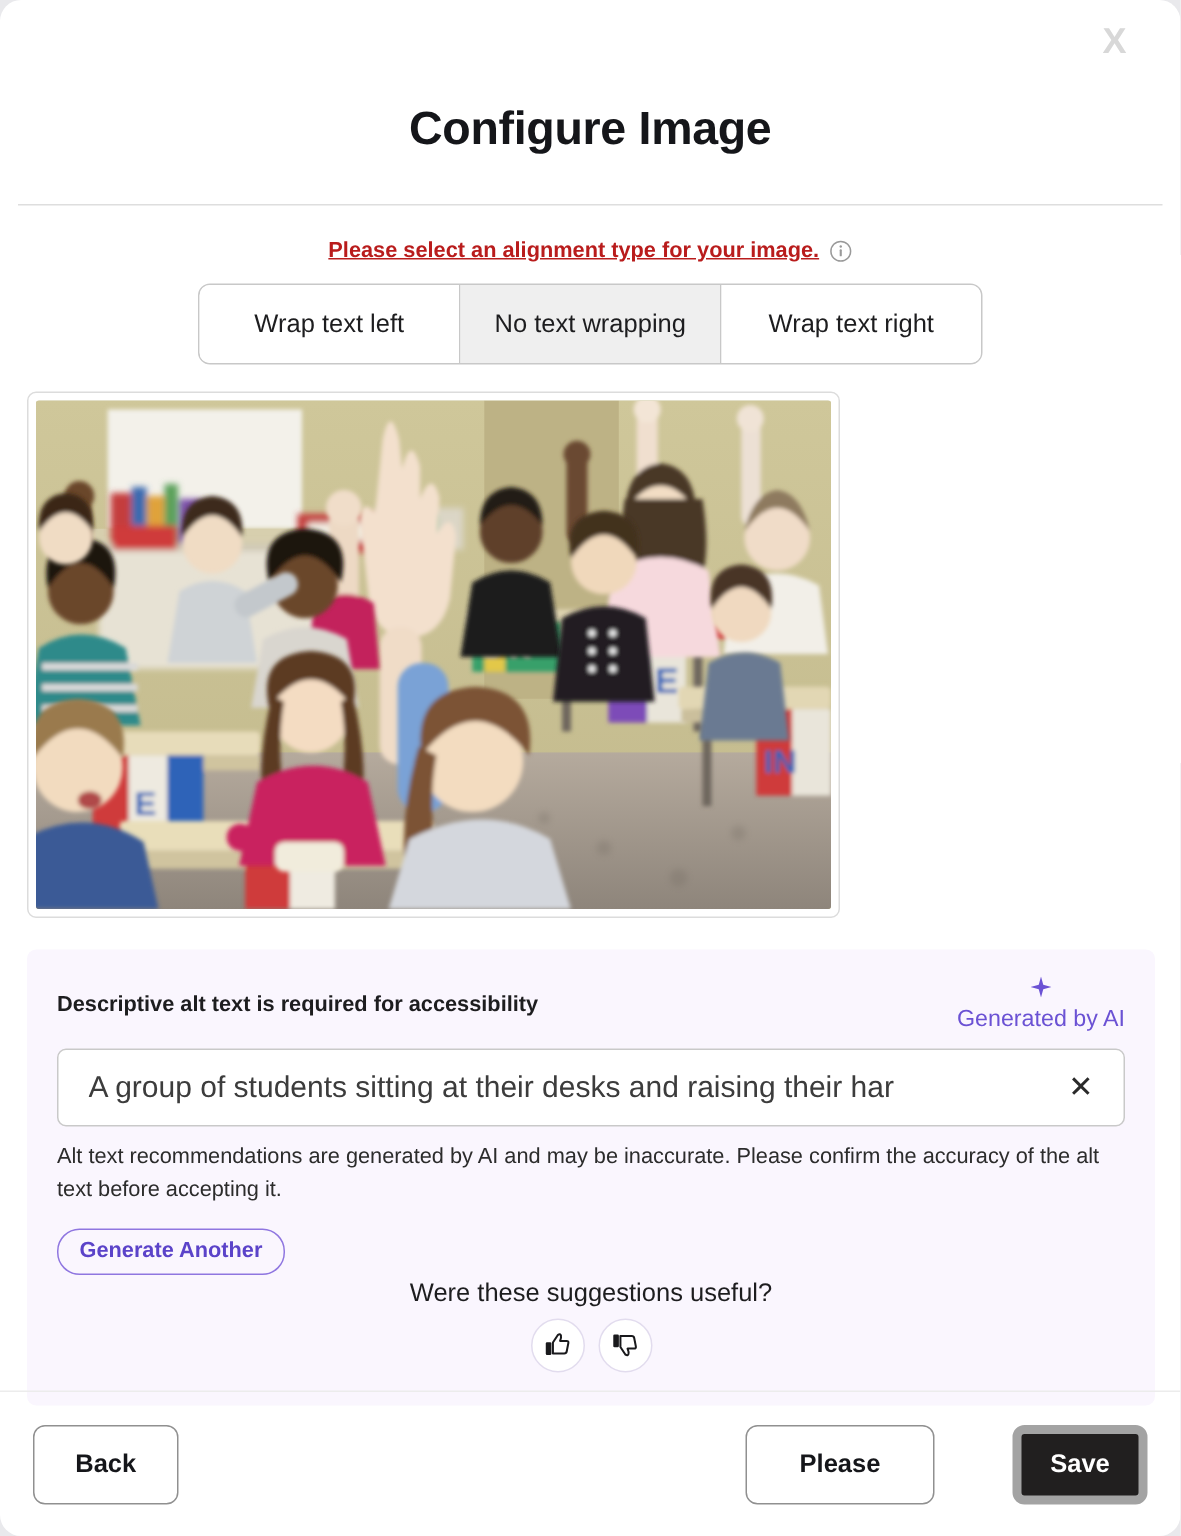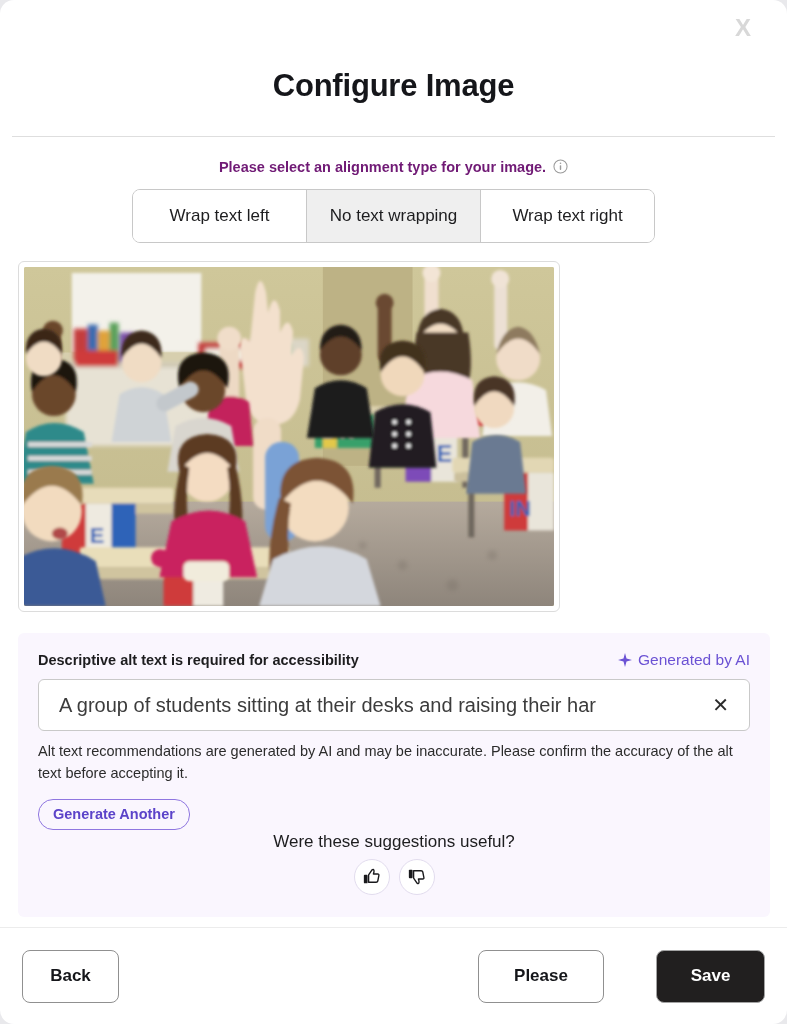--- a/index.html
+++ b/index.html
@@ -52,25 +52,26 @@
     height: 1px;
     background: #dedede;
   }
 
   
   .align-prompt {
     margin-top: 22px;
     text-align: center;
     font-size: 14.5px;
     font-weight: 700;
-    color: #701a75;
-    display: flex;
-    align-items: flex-start;
+    color: #b91c1c;
+    display: flex;
+    align-items: flex-end;
     justify-content: center;
     gap: 7px;
+    text-decoration: underline;
   }
 
   .info-icon {
     width: 15px;
     height: 15px;
     display: inline-block;
     vertical-align: middle;
   }
 
   .segmented {
@@ -143,20 +144,21 @@
     color: #1d1d1f;
   }
 
   .ai-badge {
     display: flex;
     align-items: center;
     gap: 6px;
     font-size: 15.5px;
     color: #6b52d4;
     cursor: pointer;
+    flex-direction: column;
   }
 
   .sparkle-icon { width: 14px; height: 14px; display: block; }
 
   .alt-input-wrap {
     margin-top: 10px;
     height: 52px;
     background: #ffffff;
     border: 1px solid #c9c9c9;
     border-radius: 6px;
@@ -266,21 +268,21 @@
     height: 53px;
     border-radius: 8px;
     font-size: 17px;
     font-weight: 700;
     cursor: pointer;
     font-family: "Liberation Sans", sans-serif;
   }
 
   .btn-back   { width: 97px; background: #fff; border: 1px solid #909090; color: #15161a; }
   .btn-cancel { width: 126px; background: #fff; border: 1px solid #909090; color: #15161a; }
-  .btn-save   { width: 109px; background: #211f1f; border: 1px solid #a3a3a3; color: #ffffff; margin-left: 12px; }
+  .btn-save   { width: 90px; background: #211f1f; border: 6px solid #a3a3a3; color: #ffffff; margin-left: 12px; }
 
   .footer-spacer { flex: 1; }
 </style>
 </head>
 <body>
 
 <div class="modal">
 
   <button class="close-btn">X</button>
 

